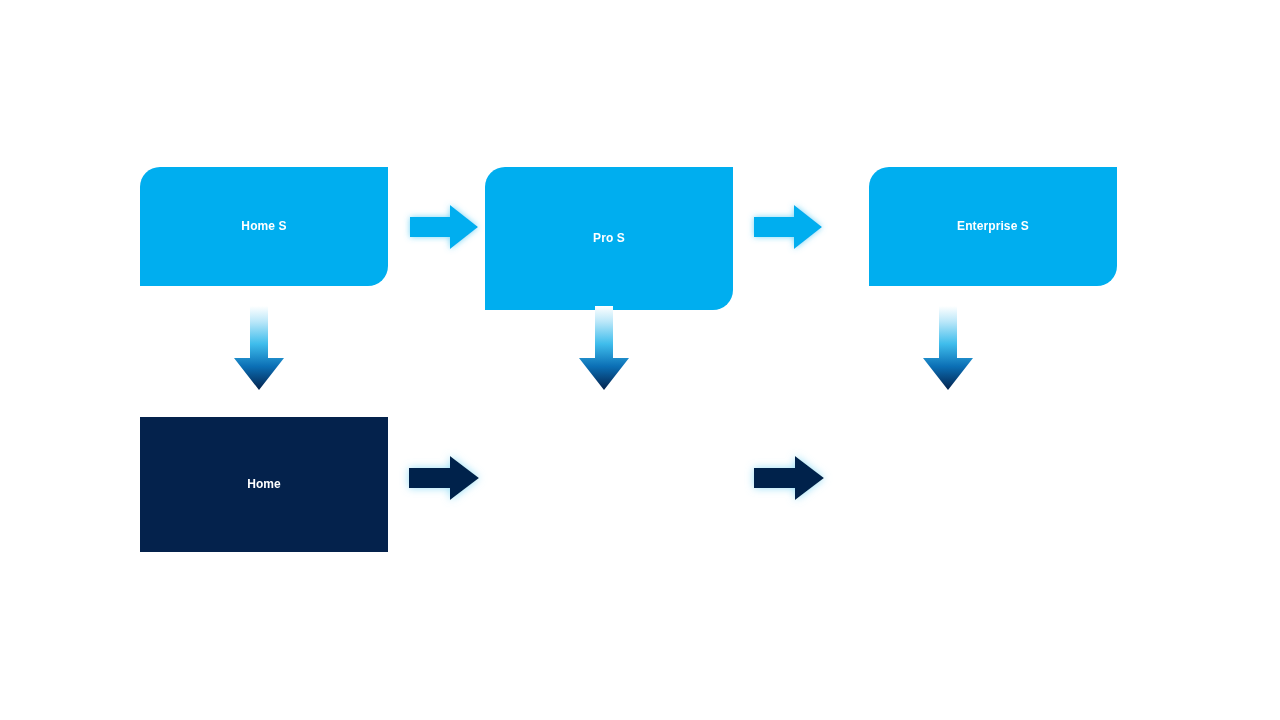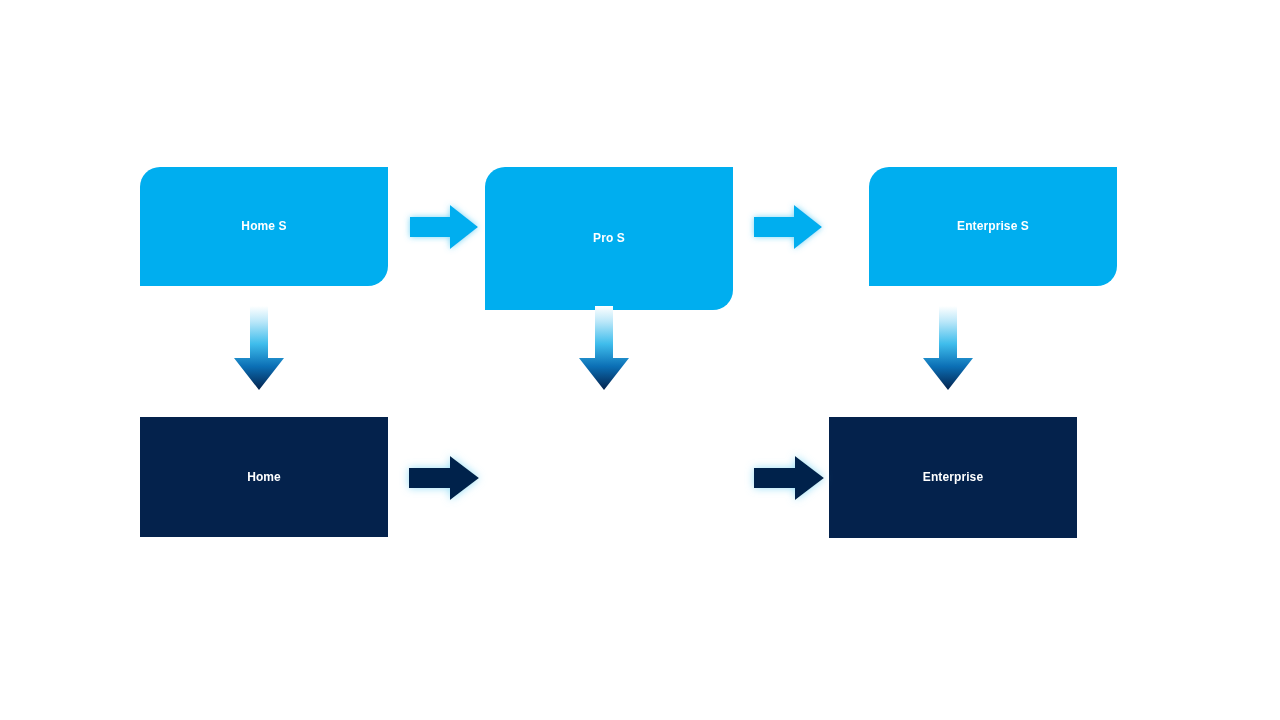--- a/index.html
+++ b/index.html
@@ -152,28 +152,25 @@
           <stop offset="18%" stop-color="#BDE8F9"></stop>
           <stop offset="45%" stop-color="#3FBDEC"></stop>
           <stop offset="72%" stop-color="#0B6FB5"></stop>
           <stop offset="100%" stop-color="#04224C"></stop>
         </linearGradient>
       </defs>
       <polygon points="18,0 36,0 36,52 52,52 27,84 2,52 18,52" fill="url(#vgrad3)"></polygon>
     </svg>
   </span>
 
-  <div class="node node-bottom" style="left:140px; top:417px; width:248px; height:120px;">
+  <div class="node node-bottom" style="left:140px; top:417px; width:248px; height:135px;">
     <span class="node-label">Home</span>
   </div>
 
 
-  <div class="node node-bottom" style="left:829px; top:417px; width:248px; height:121px;">
-    <span class="node-label">Enterprise</span>
-  </div>
 
   <span class="h-arrow" style="left:406px; top:452px; width:76px; height:52px;">
     <svg width="76" height="52" viewBox="0 0 76 52" xmlns="http://www.w3.org/2000/svg">
       <defs>
         <filter id="glowNavy" x="-60%" y="-60%" width="220%" height="220%">
           <feDropShadow dx="0" dy="0" stdDeviation="4" flood-color="#8CDBF6" flood-opacity="0.9"></feDropShadow>
         </filter>
       </defs>
       <polygon points="3,16 44,16 44,4 73,26 44,48 44,36 3,36" fill="#04224C" filter="url(#glowNavy)"></polygon>
     </svg>

